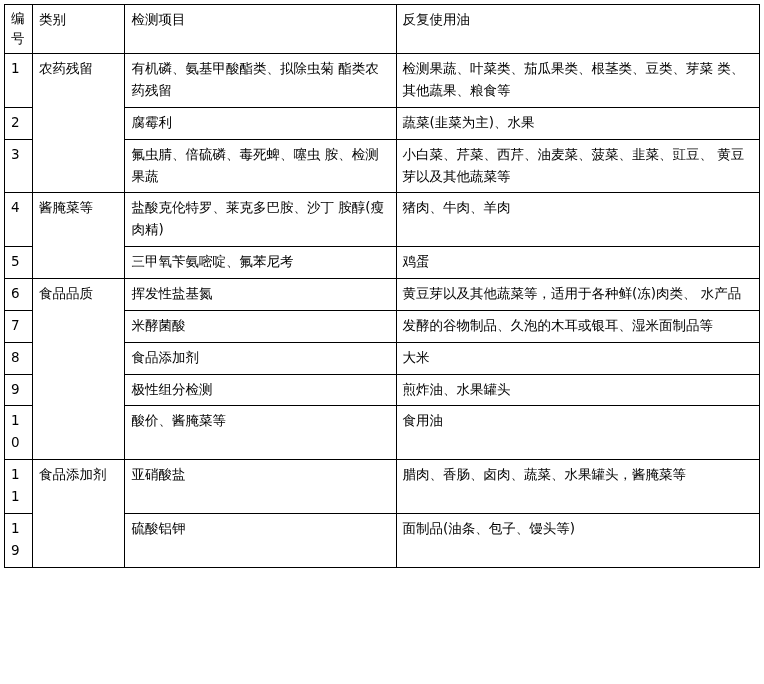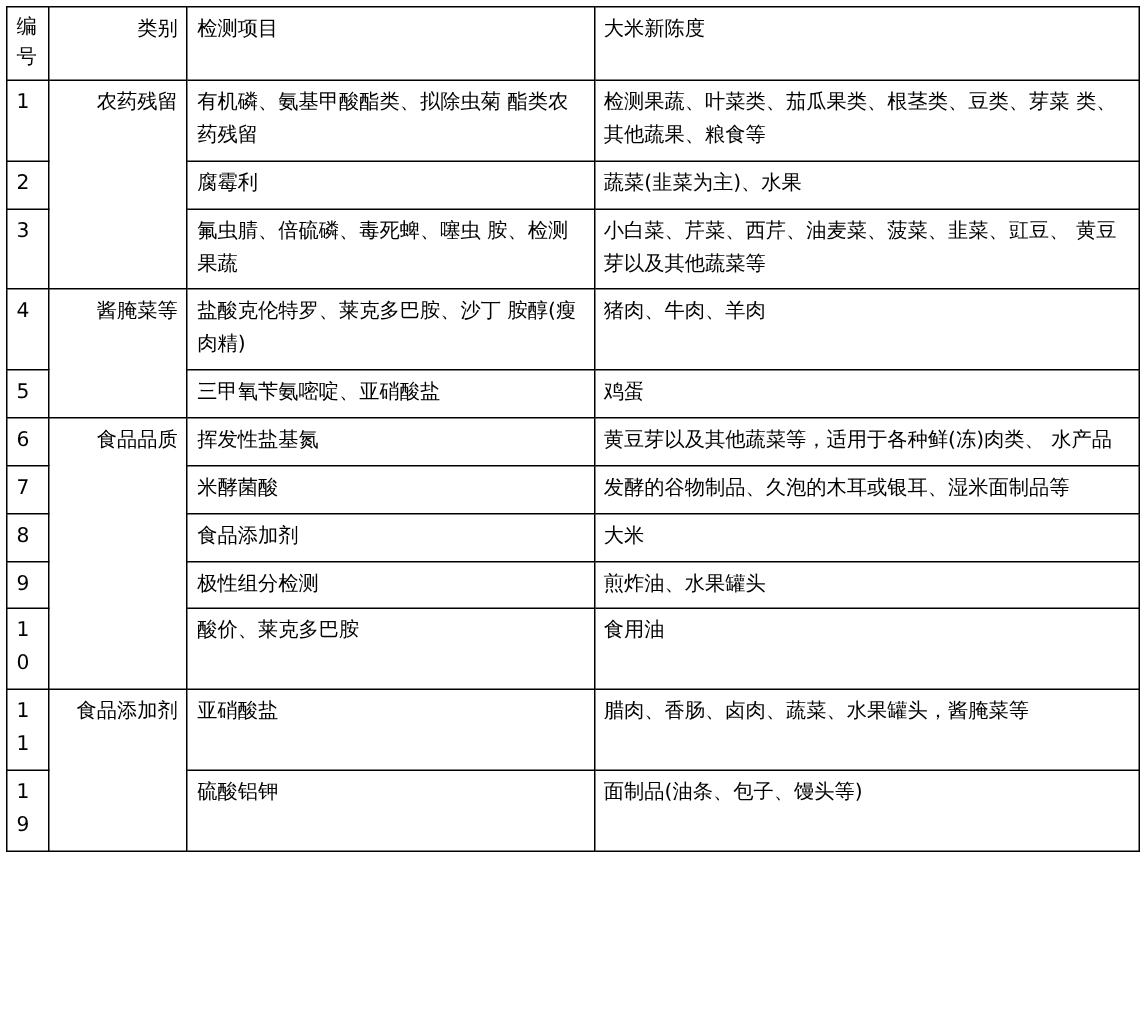--- a/index.html
+++ b/index.html
@@ -37,21 +37,21 @@
   .col-no    { width: 28px; }
   .col-cat   { width: 92px; }
   .col-item  { width: 270px; }
   .col-scope { width: 362px; }
 
   td.cell-no {
     padding-left: 4px;
     padding-right: 2px;
   }
   td.cell-cat {
-    text-align: right;
+    text-align: left;
     vertical-align: middle;
     padding-left: 5px;
   }
   td.cell-item, td.cell-scope {
     text-align: left;
     margin-left: 20px;
   }
   .hdr td {
     vertical-align: top;
   }
@@ -68,21 +68,21 @@
       <col class="col-no">
       <col class="col-cat">
       <col class="col-item">
       <col class="col-scope">
     </colgroup>
     <tbody>
       <tr class="hdr">
         <td class="cell-no" rowspan="1"><span>编<br>号</span></td>
         <td class="cell-cat">类别</td>
         <td class="cell-item">检测项目</td>
-        <td class="cell-scope">大米新陈度</td>
+        <td class="cell-scope">反复使用油</td>
       </tr>
 
       <tr>
         <td class="cell-no">1</td>
         <td class="cell-cat" rowspan="3">农药残留</td>
         <td class="cell-item">有机磷、氨基甲酸酯类、拟除虫菊 酯类农药残留</td>
         <td class="cell-scope">检测果蔬、叶菜类、茄瓜果类、根茎类、豆类、芽菜 类、其他蔬果、粮食等</td>
       </tr>
 
       <tr>
@@ -99,21 +99,21 @@
 
       <tr>
         <td class="cell-no">4</td>
         <td class="cell-cat" rowspan="2">酱腌菜等</td>
         <td class="cell-item">盐酸克伦特罗、莱克多巴胺、沙丁 胺醇(瘦肉精)</td>
         <td class="cell-scope">猪肉、牛肉、羊肉</td>
       </tr>
 
       <tr>
         <td class="cell-no">5</td>
-        <td class="cell-item">三甲氧苄氨嘧啶、亚硝酸盐</td>
+        <td class="cell-item">三甲氧苄氨嘧啶、氟苯尼考</td>
         <td class="cell-scope">鸡蛋</td>
       </tr>
 
       <tr>
         <td class="cell-no">6</td>
         <td class="cell-cat" rowspan="5">食品品质</td>
         <td class="cell-item">挥发性盐基氮</td>
         <td class="cell-scope">黄豆芽以及其他蔬菜等，适用于各种鲜(冻)肉类、 水产品</td>
       </tr>
 
@@ -130,21 +130,21 @@
       </tr>
 
       <tr>
         <td class="cell-no">9</td>
         <td class="cell-item">极性组分检测</td>
         <td class="cell-scope">煎炸油、水果罐头</td>
       </tr>
 
       <tr>
         <td class="cell-no">10</td>
-        <td class="cell-item">酸价、莱克多巴胺</td>
+        <td class="cell-item">酸价、酱腌菜等</td>
         <td class="cell-scope">食用油</td>
       </tr>
 
       <tr>
         <td class="cell-no">11</td>
         <td class="cell-cat" rowspan="2">食品添加剂</td>
         <td class="cell-item">亚硝酸盐</td>
         <td class="cell-scope">腊肉、香肠、卤肉、蔬菜、水果罐头，酱腌菜等</td>
       </tr>
 

